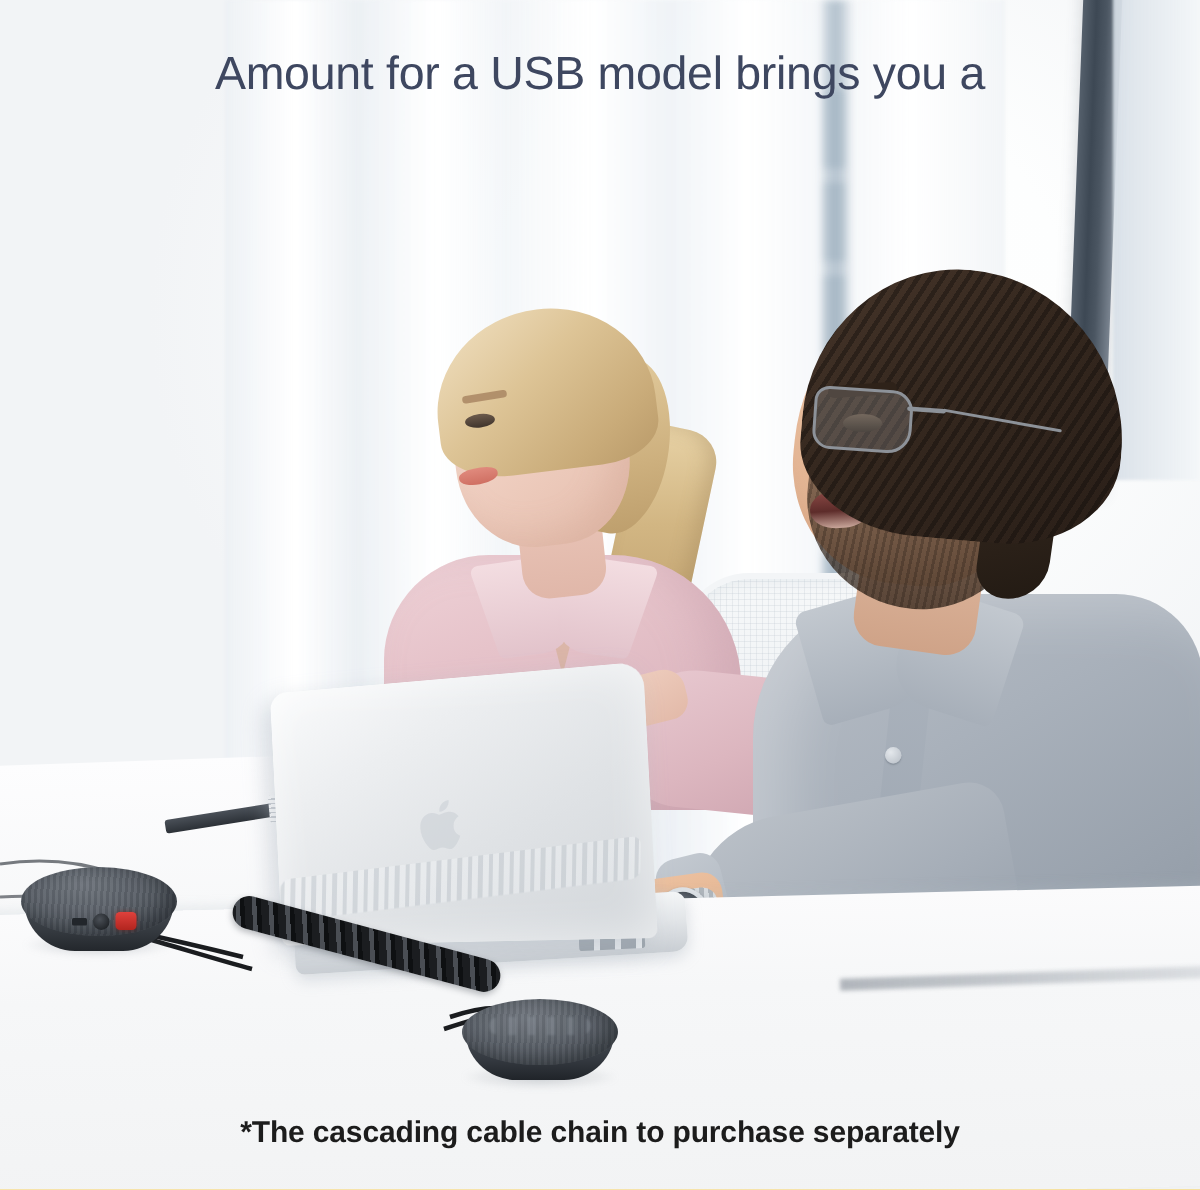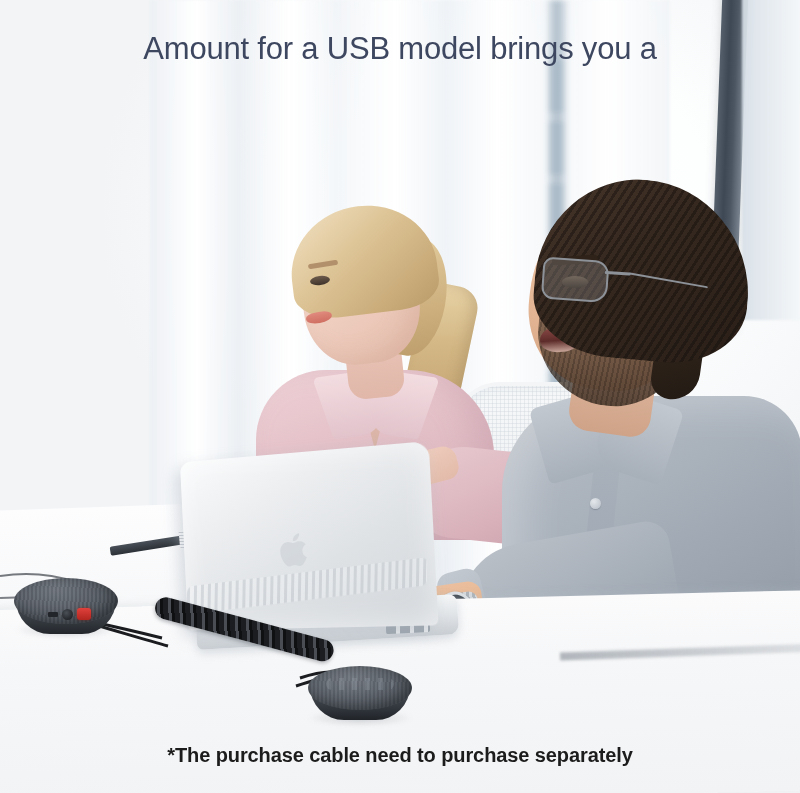--- a/index.html
+++ b/index.html
@@ -695,15 +695,15 @@
       <div class="p-body"></div>
       <div class="p-keys"></div>
     </div>
 
   </div>
 
   <div class="headline-block">
     <div class="headline-line1">Amount for a USB model brings you a</div>
   </div>
 
-  <div class="footnote">*The purchase cable need to purchase separately</div>
+  <div class="footnote">*The cascading cable chain to purchase separately</div>
 
 </div>
 
 </body></html>

